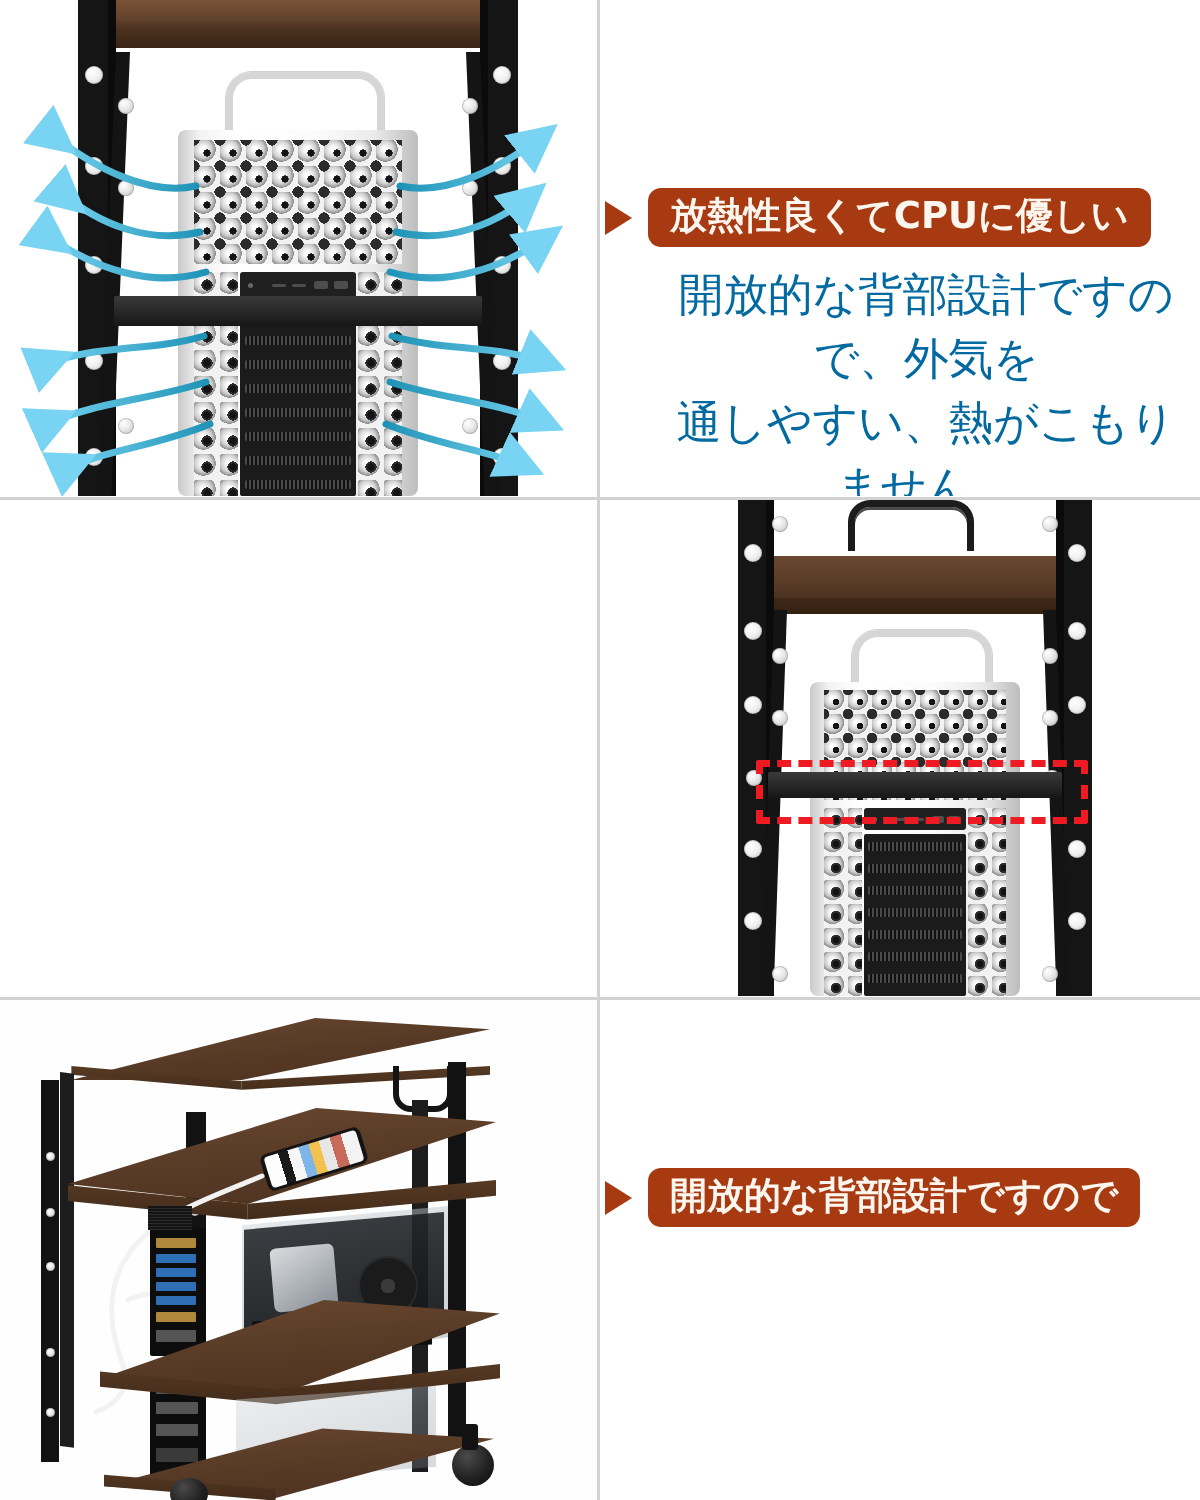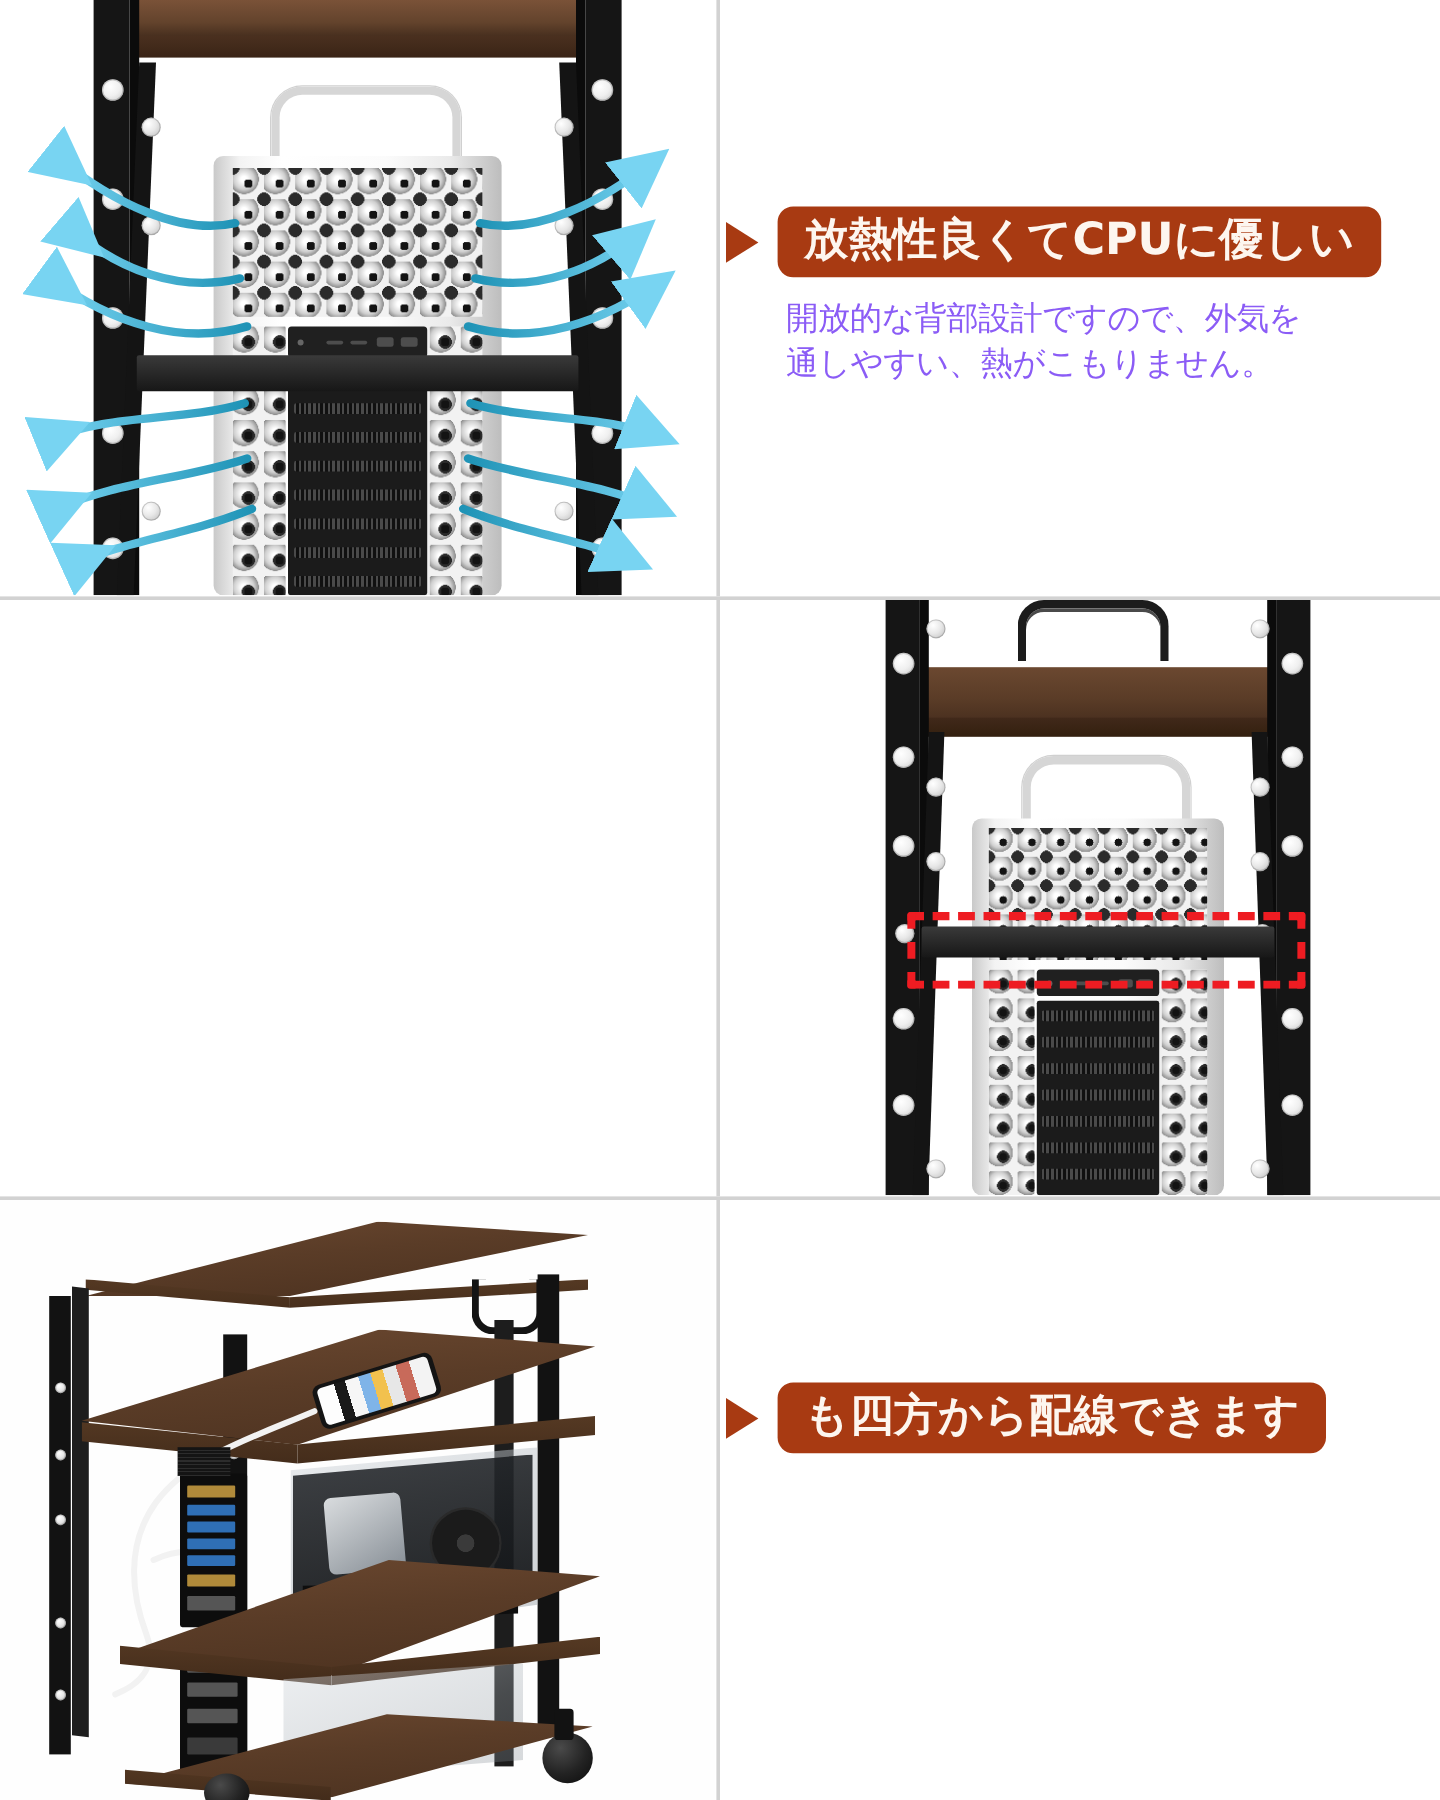--- a/index.html
+++ b/index.html
@@ -21,41 +21,42 @@
   .c-br{left:600px;top:1000px;width:600px;height:500px;}
 
   .divider{position:absolute;background:#d2d2d2;}
   .div-h1{left:0;top:497px;width:1200px;height:3px;}
   .div-h2{left:0;top:997px;width:1200px;height:3px;}
   .div-v1{left:597px;top:0;width:3px;height:497px;}
   .div-v2{left:597px;top:500px;width:3px;height:497px;}
   .div-v3{left:597px;top:1000px;width:3px;height:500px;}
 
   
-  .textblock{position:absolute;}
+  .textblock{position:absolute;margin-top:16px;}
   .hdr-row{display:flex;align-items:center;}
   .tri{width:0;height:0;flex:0 0 auto;}
   .tri-right{border-top:17px solid transparent;border-bottom:17px solid transparent;border-left:27px solid #a83a12;margin-right:16px;}
   .badge{
     background:#a83a12;color:#fdf6ef;
     border-radius:13px;
     font-size:37px;font-weight:bold;
     letter-spacing:0px;
     padding:9px 22px 13px 22px;
     line-height:1.0;
     white-space:nowrap;
     font-family:"DejaVu Sans","Liberation Sans",sans-serif;
   }
   .body-copy{
-    color:#8b5cf6;
-    font-size:27px;
+    color:#0369a1;
+    font-size:45px;
     line-height:1.42;
     letter-spacing:-0.4px;
     font-family:"DejaVu Sans","Liberation Sans",sans-serif;
     white-space:pre-line;
+    text-align:center;
   }
   .t-tr{left:5px;top:172px;width:592px;}
   .t-tr .body-copy{margin:16px 0 0 50px;}
   .t-br{left:5px;top:152px;width:592px;}
   .t-br .body-copy{margin:16px 0 0 52px;}
 
   
   .ill{position:absolute;left:0;top:0;width:100%;height:100%;}
 
   
@@ -398,21 +399,21 @@
       <div class="caster" style="left:452px;top:444px;width:42px;height:42px;"></div>
       <div class="pw metal" style="left:462px;top:424px;width:16px;height:26px;border-radius:3px;"></div>
       <div class="caster" style="left:170px;top:478px;width:38px;height:32px;"></div>
     </div>
   </div>
 
   <div class="cell c-br">
     <div class="textblock t-br">
       <div class="hdr-row">
         <span class="tri tri-right"></span>
-        <span class="badge">も四方から配線できます</span>
+        <span class="badge">開放的な背部設計ですので</span>
       </div>
     </div>
   </div>
 
   <div class="divider div-h1"></div>
   <div class="divider div-h2"></div>
   <div class="divider div-v1"></div>
   <div class="divider div-v2"></div>
   <div class="divider div-v3"></div>
 

